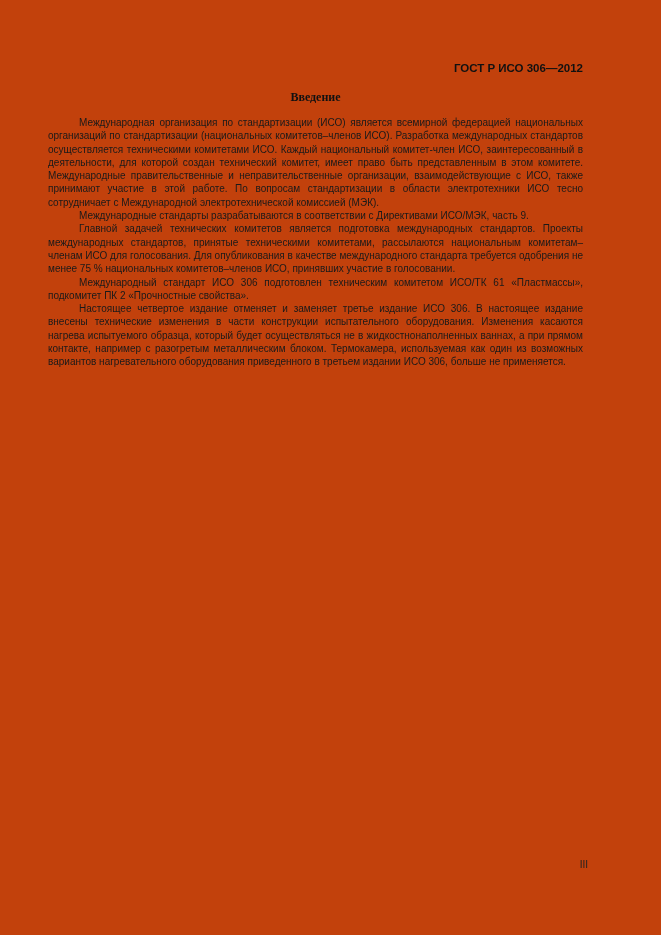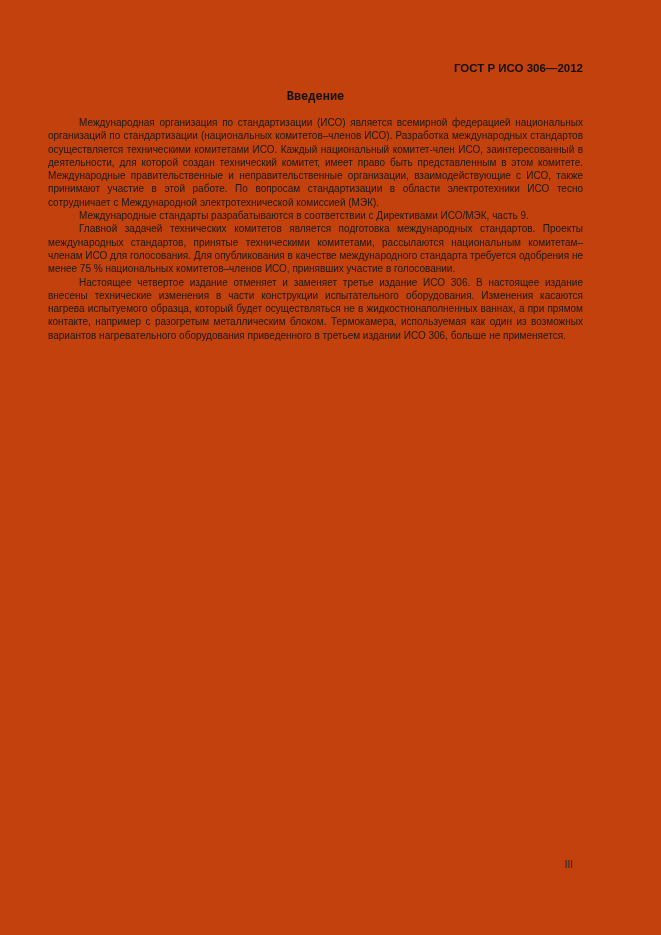--- a/index.html
+++ b/index.html
@@ -4,41 +4,42 @@
 <style>
   html, body { margin: 0; padding: 0; background: #ffffff; }
   body { width: 661px; height: 935px; position: relative; overflow: hidden; }
   .page { position: absolute; left: 0; top: 0; width: 661px; height: 935px; background: #c2410c; }
   .header-code {
     position: absolute; right: 78px; top: 62px;
     font-family: "Liberation Sans", sans-serif; font-weight: bold; font-size: 11.5px; color: #111;
   }
   .title {
     position: absolute; left: 48px; width: 535px; top: 90px; text-align: center;
-    font-family: Liberation Mono, monospace; font-weight: bold; font-size: 12px; color: #111;
+    font-family: Liberation Serif, serif; font-weight: bold; font-size: 12px; color: #111;
   }
   .body-text {
     position: absolute; left: 48px; width: 535px; top: 116px;
     font-family: "Liberation Sans", sans-serif; font-size: 10px; line-height: 13.3px; color: #1a1a1a;
   }
   .body-text p { margin: 0; text-align: justify; text-indent: 31px; }
   .page-number {
-    position: absolute; right: 88px; top: 859px;
+    position: absolute; right: 73px; top: 859px;
     font-family: "Liberation Sans", sans-serif; font-size: 10px; color: #222;
   }
 </style>
 </head>
 <body>
 
 <div class="page">
   <div class="header-code">ГОСТ Р ИСО 306—2012</div>
 
   <div class="title">Введение</div>
 
   <div class="body-text">
     <p>Международная организация по стандартизации (ИСО) является всемирной федерацией национальных организаций по стандартизации (национальных комитетов–членов ИСО). Разработка международных стандартов осуществляется техническими комитетами ИСО. Каждый национальный комитет-член ИСО, заинтересованный в деятельности, для которой создан технический комитет, имеет право быть представленным в этом комитете. Международные правительственные и неправительственные организации, взаимодействующие с ИСО, также принимают участие в этой работе. По вопросам стандартизации в области электротехники ИСО тесно сотрудничает с Международной электротехнической комиссией (МЭК).</p>
     <p>Международные стандарты разрабатываются в соответствии с Директивами ИСО/МЭК, часть 9.</p>
     <p>Главной задачей технических комитетов является подготовка международных стандартов. Проекты международных стандартов, принятые техническими комитетами, рассылаются национальным комитетам–членам ИСО для голосования. Для опубликования в качестве международного стандарта требуется одобрения не менее 75 % национальных комитетов–членов ИСО, принявших участие в голосовании.</p>
+    <p>Международный стандарт ИСО 306 подготовлен техническим комитетом ИСО/ТК 61 «Пластмассы», подкомитет ПК 2 «Прочностные свойства».</p>
     <p>Настоящее четвертое издание отменяет и заменяет третье издание ИСО 306. В настоящее издание внесены технические изменения в части конструкции испытательного оборудования. Изменения касаются нагрева испытуемого образца, который будет осуществляться не в жидкостнонаполненных ваннах, а при прямом контакте, например с разогретым металлическим блоком. Термокамера, используемая как один из возможных вариантов нагревательного оборудования приведенного в третьем издании ИСО 306, больше не применяется.</p>
   </div>
 
   <div class="page-number">III</div>
 </div>
 
 </body></html>

